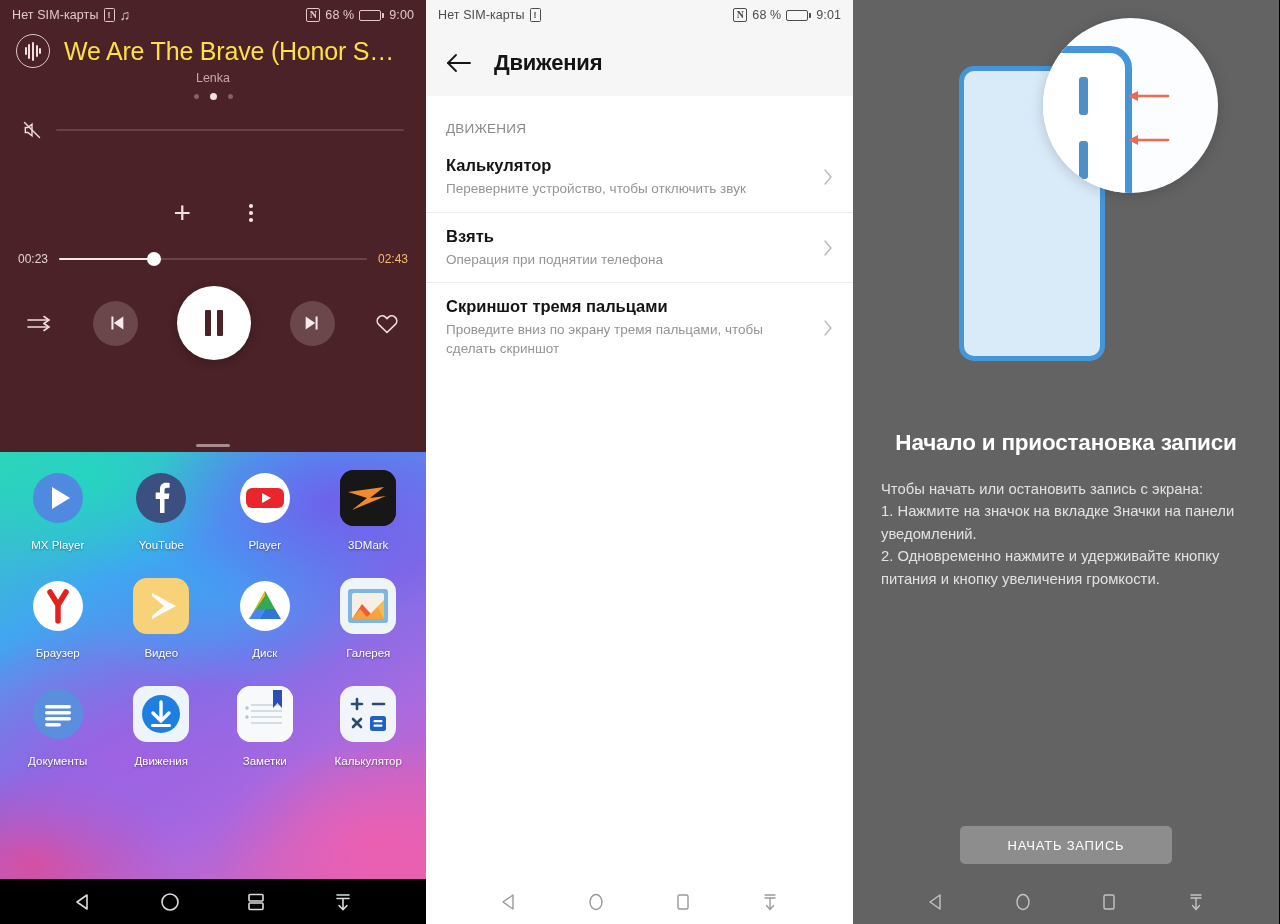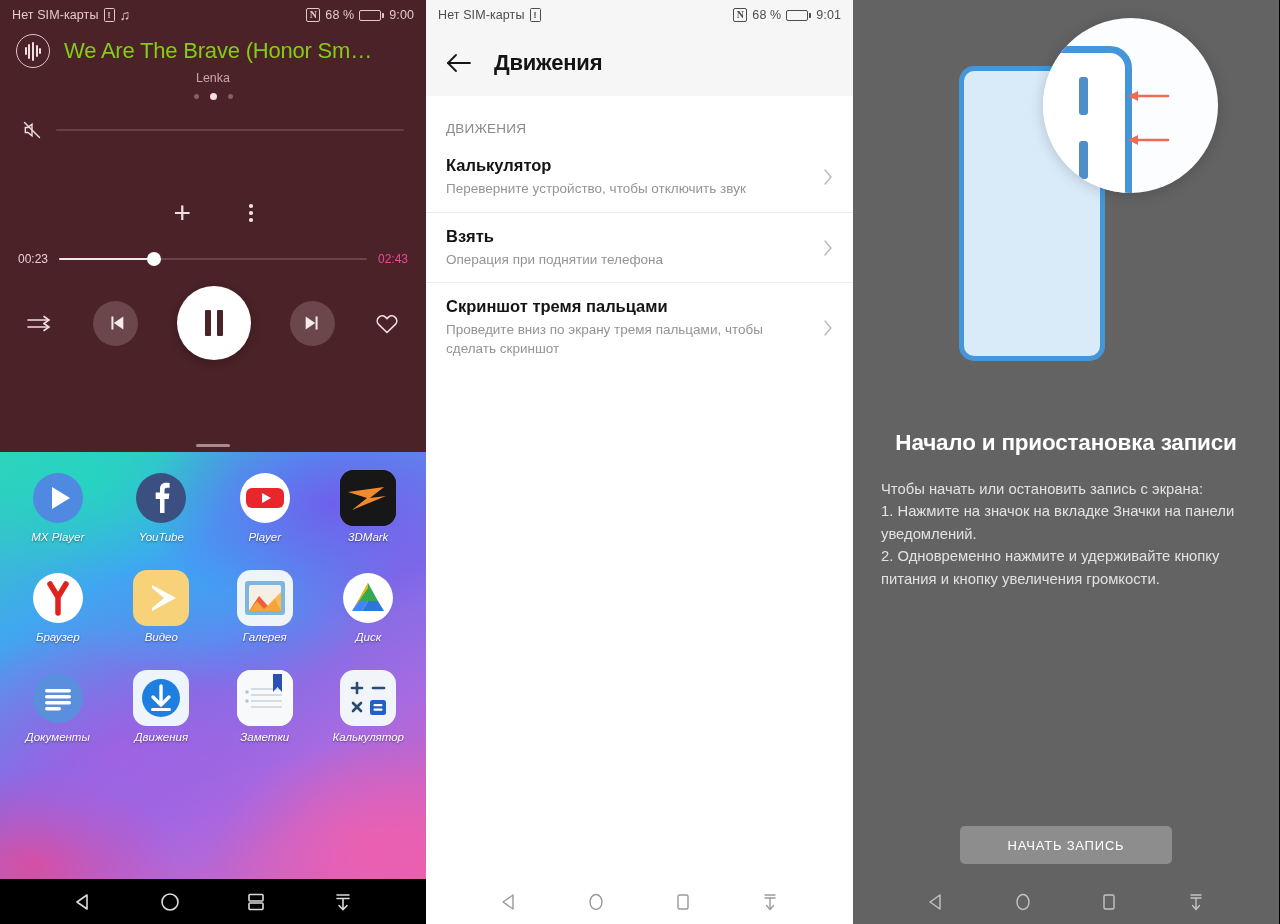--- a/index.html
+++ b/index.html
@@ -49,21 +49,21 @@
     width:34px; height:34px; border-radius:50%; border:1.6px solid #e2c6c6;
     display:flex; align-items:center; justify-content:center; gap:1.6px; flex:0 0 34px;
   }
   .wave-badge i { display:block; width:2px; background:#f0dede; border-radius:1px; }
   .wave-badge i:nth-child(1){height:8px}
   .wave-badge i:nth-child(2){height:15px}
   .wave-badge i:nth-child(3){height:19px}
   .wave-badge i:nth-child(4){height:12px}
   .wave-badge i:nth-child(5){height:6px}
   .track-title {
-    font-size:22px; color:#84cc16; white-space:nowrap; overflow:hidden;
+    font-size:25px; color:#fde047; white-space:nowrap; overflow:hidden;
     text-overflow:ellipsis; letter-spacing:-.2px;
   }
   .artist { text-align:center; font-size:12.5px; color:#c9a8a8; margin-top:3px; }
   .dots { display:flex; justify-content:center; gap:11px; margin-top:9px; }
   .dots span { width:5px; height:5px; border-radius:50%; background:#8a5f63; display:block; }
   .dots span.on { background:#f0e2e2; width:7px; height:7px; margin-top:-1px; }
 
   .vol-row { display:flex; align-items:center; padding:0 22px; margin-top:20px; gap:14px; }
   .vol-track { flex:1; height:1.5px; background:#6b3f44; border-radius:1px; }
   .mute-ico { width:20px; height:20px; position:relative; flex:0 0 20px; }
@@ -72,21 +72,21 @@
   .icon-row { display:flex; justify-content:center; align-items:center; gap:58px; margin-top:58px; }
   .plus { font-size:30px; font-weight:200; color:#f0e0e0; line-height:1; }
   .kebab { display:flex; flex-direction:column; gap:3.5px; }
   .kebab b { width:3.5px; height:3.5px; border-radius:50%; background:#f0e0e0; display:block; }
 
   .seek-row { display:flex; align-items:center; gap:11px; padding:0 18px; margin-top:24px; font-size:12px; color:#e6d2d2; }
   .seek-wrap { flex:1; position:relative; height:14px; display:flex; align-items:center; }
   .seek-bg { position:absolute; left:0; right:0; height:1.5px; background:#6e4348; border-radius:2px; }
   .seek-fg { position:absolute; left:0; width:31%; height:2px; background:#f3e9e9; border-radius:2px; }
   .seek-knob { position:absolute; left:31%; width:14px; height:14px; border-radius:50%; background:#fff; transform:translateX(-50%); }
-  .time-end { color:#ec4899; }
+  .time-end { color:#fdba74; }
 
   .ctrl-row { display:flex; align-items:center; justify-content:space-between; padding:0 26px; margin-top:20px; }
   .shuffle { width:28px; height:20px; }
   .rbtn {
     width:45px; height:45px; border-radius:50%; background:#6b464b;
     display:flex; align-items:center; justify-content:center;
   }
   .playbtn {
     width:74px; height:74px; border-radius:50%; background:#fff;
     display:flex; align-items:center; justify-content:center; gap:6px;
@@ -103,21 +103,21 @@
       radial-gradient(ellipse 70% 45% at 78% 12%, rgba(120,80,235,.75), transparent 62%),
       radial-gradient(ellipse 60% 40% at 20% 6%,  rgba(35,215,190,.85), transparent 60%),
       radial-gradient(ellipse 65% 45% at 52% 28%, rgba(60,165,245,.85), transparent 62%),
       radial-gradient(ellipse 80% 50% at 28% 72%, rgba(165,95,225,.80), transparent 62%),
       radial-gradient(ellipse 60% 40% at 88% 92%, rgba(240,95,175,.85), transparent 62%),
       radial-gradient(ellipse 55% 35% at 8% 96%,  rgba(235,70,140,.80), transparent 62%),
       linear-gradient(150deg,#2fd6b4 0%,#41a6f0 28%,#7d6ee8 52%,#a86ae0 72%,#e85fae 100%);
     padding:18px 6px 0 6px;
   }
   .grid { display:grid; grid-template-columns:repeat(4,1fr); row-gap:27px; }
-  .app { display:flex; flex-direction:column; align-items:center; gap:5px;font-style:italic; }
+  .app { display:flex; flex-direction:column; align-items:center; gap:13px; }
   .app-ico { width:56px; height:56px; position:relative; }
   .app-label {
     font-size:11.5px; color:#fff; text-shadow:0 1px 2px rgba(0,0,0,.45);
     white-space:nowrap;
   }
   .sq { border-radius:14px; }
 
   
   .navbar { position:absolute; bottom:0; left:0; right:0; height:45px;
             display:flex; align-items:center; justify-content:space-around; padding:0 40px; }
@@ -333,42 +333,42 @@
         <div class="app-ico sq" style="background:#f7d279;border-radius:14px;">
           <svg viewBox="0 0 56 56" width="56" height="56">
             <path d="M19 15 L43 28 L19 41 Z" fill="#fff"></path>
             <path d="M19 18 L19 38 L31 28 Z" fill="#f7d279"></path>
           </svg>
         </div>
         <div class="app-label">Видео</div>
       </div>
 
       <div class="app">
-        <div class="app-ico sq" style="background:#eff4f8;border-radius:14px;overflow:hidden;">
-          <svg viewBox="0 0 56 56" width="56" height="56">
-            <rect x="8" y="11" width="40" height="34" rx="3" fill="#7fb6e0"></rect>
-            <rect x="12" y="15" width="32" height="26" rx="2" fill="#f5efe6"></rect>
-            <path d="M12 41 L22 26 L31 36 L38 29 L44 41 Z" fill="#ef5b3c"></path>
-            <path d="M12 41 L20 31 L27 39 L44 22 L44 41 Z" fill="#f5b13a" opacity=".85"></path>
-          </svg>
-        </div>
-        <div class="app-label">Галерея</div>
-      </div>
-
-      <div class="app">
         <div class="app-ico">
           <svg viewBox="0 0 56 56" width="56" height="56">
             <circle cx="28" cy="28" r="25" fill="#fff"></circle>
             <path d="M28 13 L38 31 L28 31 L18 31 Z" fill="#34a853"></path>
             <path d="M18 31 L28 31 L22 41 L12 41 Z" fill="#4285f4"></path>
             <path d="M28 31 L38 31 L44 41 L22 41 Z" fill="#1967d2" opacity=".9"></path>
             <path d="M28 13 L18 31 L12 41 L28 18 Z" fill="#fbbc05" opacity=".95"></path>
           </svg>
         </div>
         <div class="app-label">Диск</div>
+      </div>
+
+      <div class="app">
+        <div class="app-ico sq" style="background:#eff4f8;border-radius:14px;overflow:hidden;">
+          <svg viewBox="0 0 56 56" width="56" height="56">
+            <rect x="8" y="11" width="40" height="34" rx="3" fill="#7fb6e0"></rect>
+            <rect x="12" y="15" width="32" height="26" rx="2" fill="#f5efe6"></rect>
+            <path d="M12 41 L22 26 L31 36 L38 29 L44 41 Z" fill="#ef5b3c"></path>
+            <path d="M12 41 L20 31 L27 39 L44 22 L44 41 Z" fill="#f5b13a" opacity=".85"></path>
+          </svg>
+        </div>
+        <div class="app-label">Галерея</div>
       </div>
 
       <div class="app">
         <div class="app-ico">
           <svg viewBox="0 0 56 56" width="56" height="56">
             <circle cx="28" cy="28" r="25" fill="#5a8fdd"></circle>
             <rect x="15" y="19" width="26" height="3.6" rx="1.8" fill="#fff"></rect>
             <rect x="15" y="25" width="26" height="3.6" rx="1.8" fill="#fff"></rect>
             <rect x="15" y="31" width="26" height="3.6" rx="1.8" fill="#fff"></rect>
             <rect x="15" y="37" width="16" height="3.6" rx="1.8" fill="#fff"></rect>

